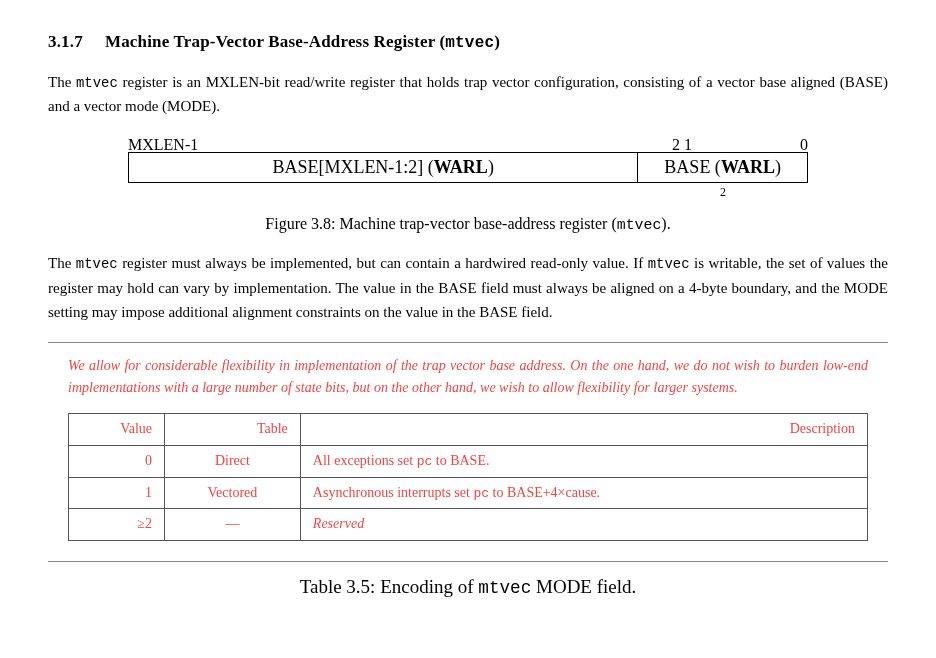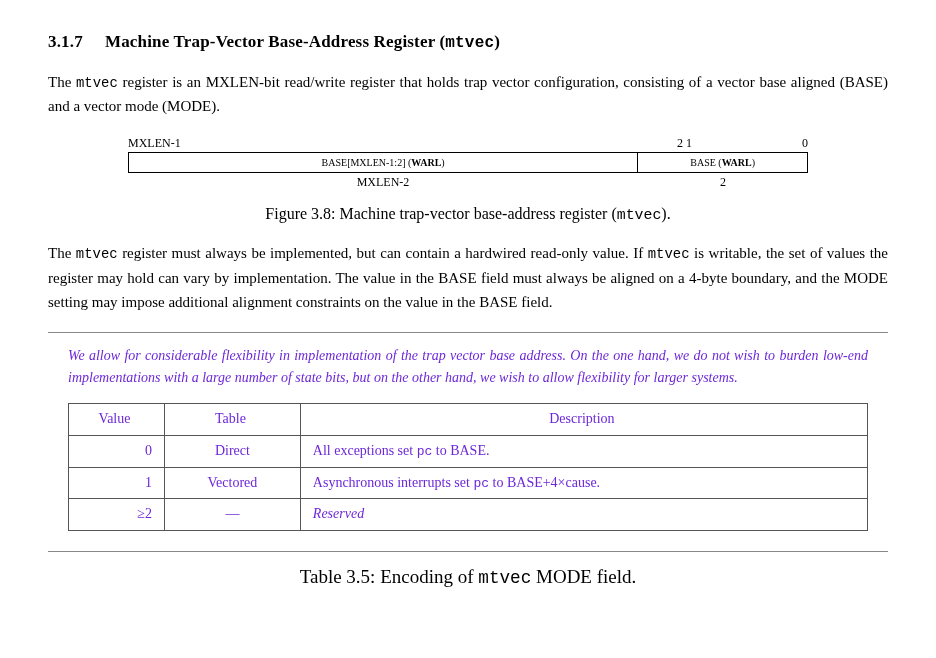--- a/index.html
+++ b/index.html
@@ -31,37 +31,37 @@
       font-size: 0.93em;
     }
     
     .reg-diagram-container {
       margin: 18px auto 6px auto;
       width: 680px;
     }
     .reg-bit-labels {
       display: flex;
       justify-content: space-between;
-      font-size: 12px;
+      font-size: 16px;
       padding: 0 0 2px 0;
       position: relative;
     }
     .reg-bit-label-left { position: absolute; left: 0; }
     .reg-bit-label-21 { position: absolute; right: 116px; }
     .reg-bit-label-0 { position: absolute; right: 0; }
     .reg-table {
       width: 100%;
       border-collapse: collapse;
       border: 1.5px solid #000;
     }
     .reg-table td {
       border: 1.5px solid #000;
       text-align: center;
       padding: 4px 8px;
-      font-size: 10px;
+      font-size: 18px;
     }
     .reg-table td.base-field { width: 75%; }
     .reg-table td.mode-field { width: 25%; }
     .reg-sub-labels {
       display: flex;
       justify-content: space-between;
       font-size: 12px;
       padding: 2px 0 0 0;
       position: relative;
     }
@@ -77,38 +77,38 @@
       border-left: none;
       border-right: none;
       border-top: 1px solid #888;
       border-bottom: 1px solid #888;
       padding: 12px 20px 12px 20px;
       margin: 18px 0 0 0;
       font-style: italic;
       font-size: 14px;
       line-height: 1.6;
       text-align: justify;
-      color: #6d28d9;
+      color: #ef4444;
     }
     
     .mode-table-container {
       margin: 0 0 8px 0;
     }
     .mode-table {
       border-collapse: collapse;
       width: 100%;
       font-size: 14px;
     }
     .mode-table th, .mode-table td {
       border: 1px solid #555;
       padding: 4px 12px;
     }
     .mode-table th {
       font-weight: normal;
-      text-align: center;
+      text-align: right;
       background: #fff;
       padding-left: 8px;
     }
     .mode-table td.val-col { text-align: right; }
     .mode-table td.name-col { text-align: center; }
     .mode-table td.desc-col { text-align: left; }
     .table-caption {
       text-align: center;
       font-size: 19px;
       margin-top: 14px;
@@ -140,21 +140,20 @@
       <td class="base-field">
         <span>BASE[MXLEN-1:2] (</span><span class="bold">WARL</span><span>)</span>
       </td>
       <td class="mode-field">
         <span>BASE (</span><span class="bold">WARL</span><span>)</span>
       </td>
     </tr>
   </tbody>
     </table>
   <div class="reg-sub-labels" style="height:18px; position:relative;">
-    <span class="reg-sub-label-left">MXLEN-2</span>
     <span class="reg-sub-label-right">2</span>
   </div>
 </div>
 
 <p class="figure-caption">
   <span>Figure 3.8: Machine trap-vector base-address register (</span><span class="mono">mtvec</span><span>).</span>
 </p>
 
 <p class="paragraph">
   <span>The </span><span class="mono">mtvec</span><span> register must always be implemented, but can contain a hardwired read-only value. If </span><span class="mono">mtvec</span><span> is writable, the set of values the register may hold can vary by implementation. The value in the BASE field must always be aligned on a 4-byte boundary, and the MODE setting may impose additional alignment constraints on the value in the BASE field.</span>

